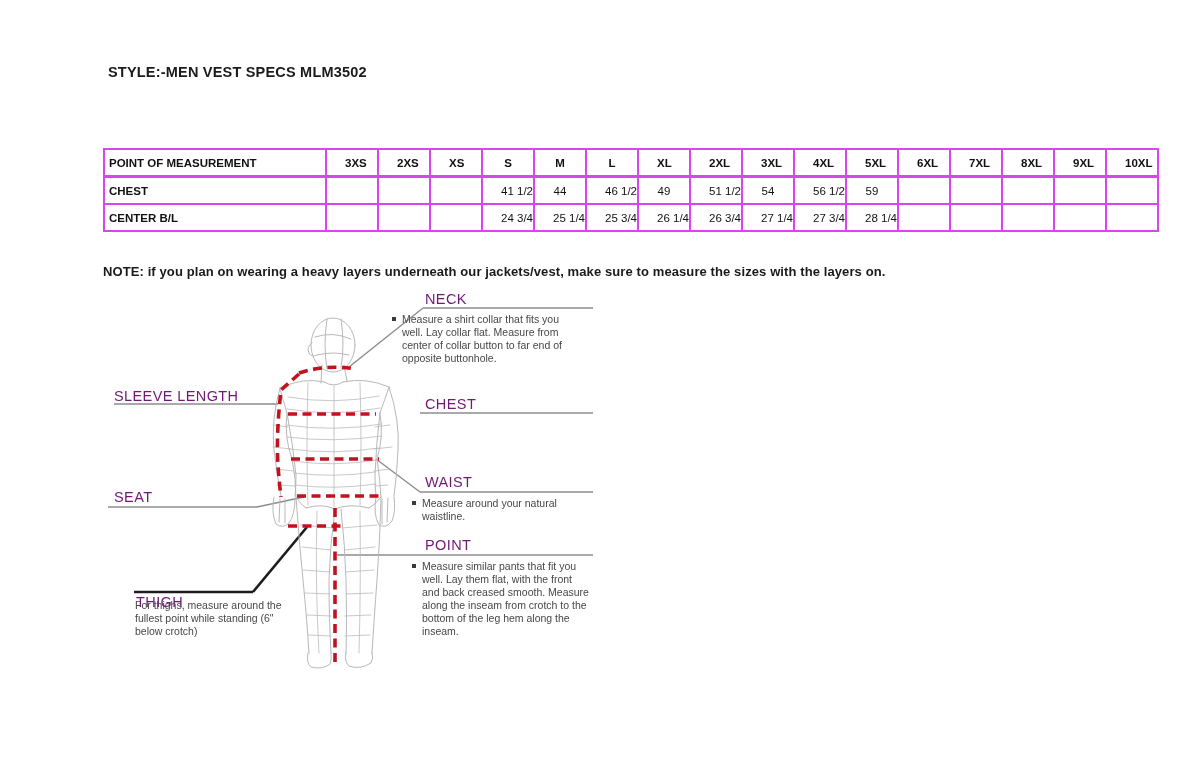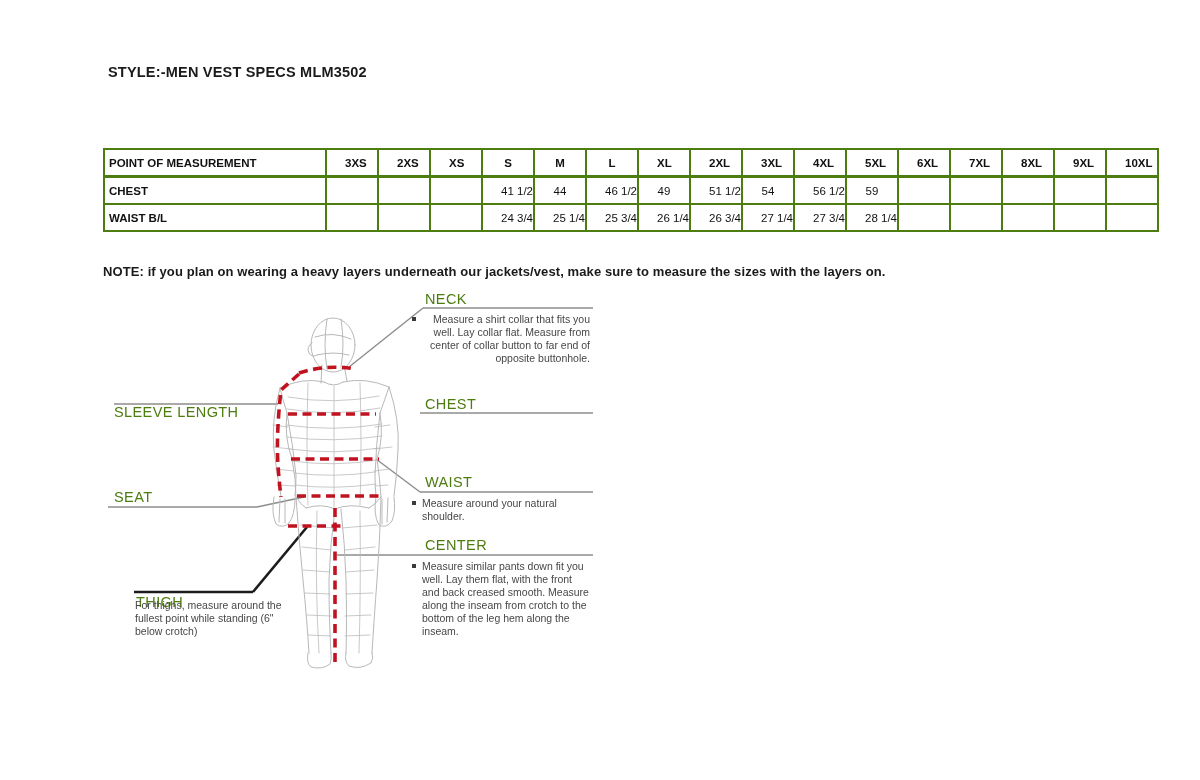--- a/index.html
+++ b/index.html
@@ -11,49 +11,49 @@
     position:absolute; left:60px; top:64px;
     font-size:14.5px; font-weight:bold; letter-spacing:0.2px; color:#1a1a1a;
   }
   
   .size-table{
     position:absolute; left:55px; top:148px; width:1056px;
     border-collapse:collapse; table-layout:fixed;
     font-size:11.5px; color:#111;
   }
   .size-table th, .size-table td{
-    border:2px solid #4d7c0f; height:25px; text-align:center;
+    border:2px solid #d946ef; height:25px; text-align:center;
     padding:0 18px; overflow:hidden; white-space:nowrap;
   }
   .size-table th{font-weight:bold; border-bottom-width:3px;}
   .size-table .pom{text-align:left; padding-left:4px; font-weight:bold;}
   .size-table td{font-weight:normal;}
   .note-line{
     position:absolute; left:55px; top:264px;
     font-size:13px; font-weight:bold; color:#1a1a1a; letter-spacing:0.1px;
   }
   
   .diagram-svg{position:absolute; left:55px; top:285px; width:505px; height:395px;}
   .lbl-title{
-    position:absolute; font-size:14.5px; color:#4d7c0f; letter-spacing:0.4px; font-weight:normal;
+    position:absolute; font-size:14.5px; color:#701a75; letter-spacing:0.4px; font-weight:normal;
   }
   .lbl-desc{
     position:absolute; display:flex; gap:6px;
     font-size:10.5px; line-height:1.24; color:#474747;
   }
   .lbl-desc .bullet{
     flex:0 0 auto; width:4px; height:4px; background:#3a3a3a; margin-top:4px;
   }
   .lbl-desc .txt{flex:1 1 auto;}
   
-  .pos-neck-t{left:377px; top:291px;}       .pos-neck-d{left:364px; top:313px; width:178px;text-align:right;}
+  .pos-neck-t{left:377px; top:291px;}       .pos-neck-d{left:344px; top:313px; width:178px;}
   .pos-chest-t{left:377px; top:396px;}      .pos-chest-d{left:364px; top:418px; width:178px;}
   .pos-waist-t{left:377px; top:474px;text-align:right;}      .pos-waist-d{left:364px; top:497px; width:178px;}
   .pos-inseam-t{left:377px; top:537px;}     .pos-inseam-d{left:364px; top:560px; width:178px;}
-  .pos-sleeve-t{left:66px;  top:404px;}     .pos-sleeve-d{left:64px; top:409px; width:165px;}
+  .pos-sleeve-t{left:66px;  top:388px;}     .pos-sleeve-d{left:64px; top:409px; width:165px;}
   .pos-seat-t{left:66px;  top:489px;}       .pos-seat-d{left:64px; top:512px; width:150px;}
   .pos-thigh-t{left:88px;  top:594px;}      .pos-thigh-d{left:87px; top:599px; width:165px;}
 </style>
 </head>
 <body>
 
 <div class="page">
 
   <div class="doc-title">STYLE:-MEN VEST SPECS MLM3502</div>
 
@@ -112,21 +112,21 @@
           <td>54</td>
           <td>56 1/2</td>
           <td>59</td>
           <td></td>
           <td></td>
           <td></td>
           <td></td>
           <td></td>
         </tr>
         <tr>
-          <td class="pom">WAIST B/L</td>
+          <td class="pom">CENTER B/L</td>
           <td></td>
           <td></td>
           <td></td>
           <td>24 3/4</td>
           <td>25 1/4</td>
           <td>25 3/4</td>
           <td>26 1/4</td>
           <td>26 3/4</td>
           <td>27 1/4</td>
           <td>27 3/4</td>
@@ -236,27 +236,27 @@
   <div class="lbl-desc  pos-neck-d">
     <span class="bullet"></span>
     <span class="txt">Measure a shirt collar that fits you well. Lay collar flat. Measure from center of collar button to far end of opposite buttonhole.</span>
   </div>
 
   <div class="lbl-title pos-chest-t">CHEST</div>
 
   <div class="lbl-title pos-waist-t">WAIST</div>
   <div class="lbl-desc  pos-waist-d">
     <span class="bullet"></span>
-    <span class="txt">Measure around your natural shoulder.</span>
-  </div>
-
-  <div class="lbl-title pos-inseam-t">CENTER</div>
+    <span class="txt">Measure around your natural waistline.</span>
+  </div>
+
+  <div class="lbl-title pos-inseam-t">POINT</div>
   <div class="lbl-desc  pos-inseam-d">
     <span class="bullet"></span>
-    <span class="txt">Measure similar pants down fit you well. Lay them flat, with the front and back creased smooth. Measure along the inseam from crotch to the bottom of the leg hem along the inseam.</span>
+    <span class="txt">Measure similar pants that fit you well. Lay them flat, with the front and back creased smooth. Measure along the inseam from crotch to the bottom of the leg hem along the inseam.</span>
   </div>
 
   <div class="lbl-title pos-sleeve-t">SLEEVE LENGTH</div>
 
   <div class="lbl-title pos-seat-t">SEAT</div>
 
   <div class="lbl-title pos-thigh-t">THIGH</div>
   <div class="lbl-desc  pos-thigh-d">
     <span class="txt">For thighs, measure around the fullest point while standing (6" below crotch)</span>
   </div>

